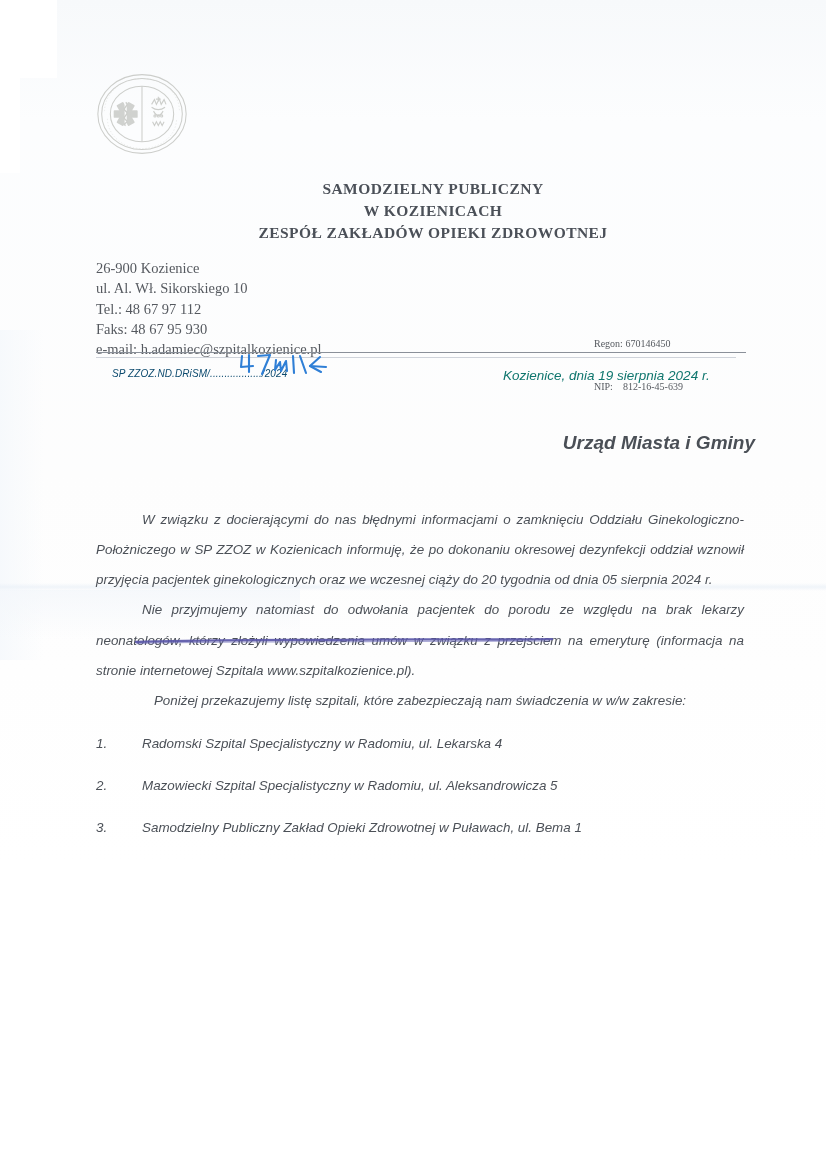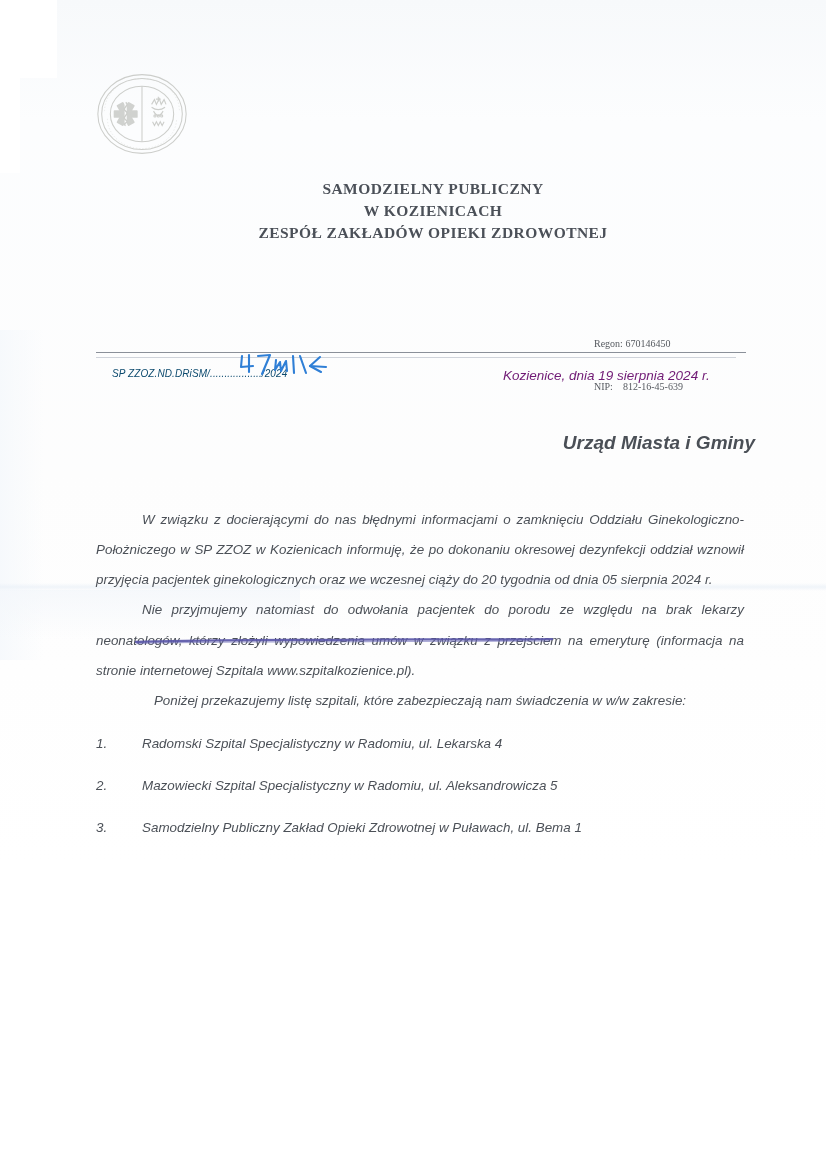--- a/index.html
+++ b/index.html
@@ -142,21 +142,21 @@
     letter-spacing: .1px;
     white-space: nowrap;
   }
   .date-line {
     position: absolute;
     left: 503px;
     top: 368px;
     font-family: "Liberation Sans", sans-serif;
     font-style: italic;
     font-size: 13.5px;
-    color: #701a75;
+    color: #0f766e;
     white-space: nowrap;
   }
 
   
   .hand-ref {
     position: absolute;
     left: 236px;
     top: 350px;
     width: 106px;
     height: 34px;
@@ -331,20 +331,27 @@
       </g>
     </svg>
   </div>
 
   <div class="letterhead-title">
     <div>SAMODZIELNY PUBLICZNY</div>
     <div>W KOZIENICACH</div>
     <div>ZESPÓŁ ZAKŁADÓW OPIEKI ZDROWOTNEJ</div>
   </div>
 
+  <div class="address-block">
+    <div>26-900 Kozienice</div>
+    <div>ul. Al. Wł. Sikorskiego 10</div>
+    <div>Tel.: 48 67 97 112</div>
+    <div>Faks: 48 67 95 930</div>
+    <div>e-mail: h.adamiec@szpitalkozienice.pl</div>
+  </div>
 
   <div class="ident-block">
     <div>Regon: 670146450</div>
     <div>NIP:    812-16-45-639</div>
   </div>
 
   <div class="rule"></div>
 
   <div class="ref-line">
     <span>SP ZZOZ.ND.DRiSM/</span><span>..................</span><span>/2024</span>

